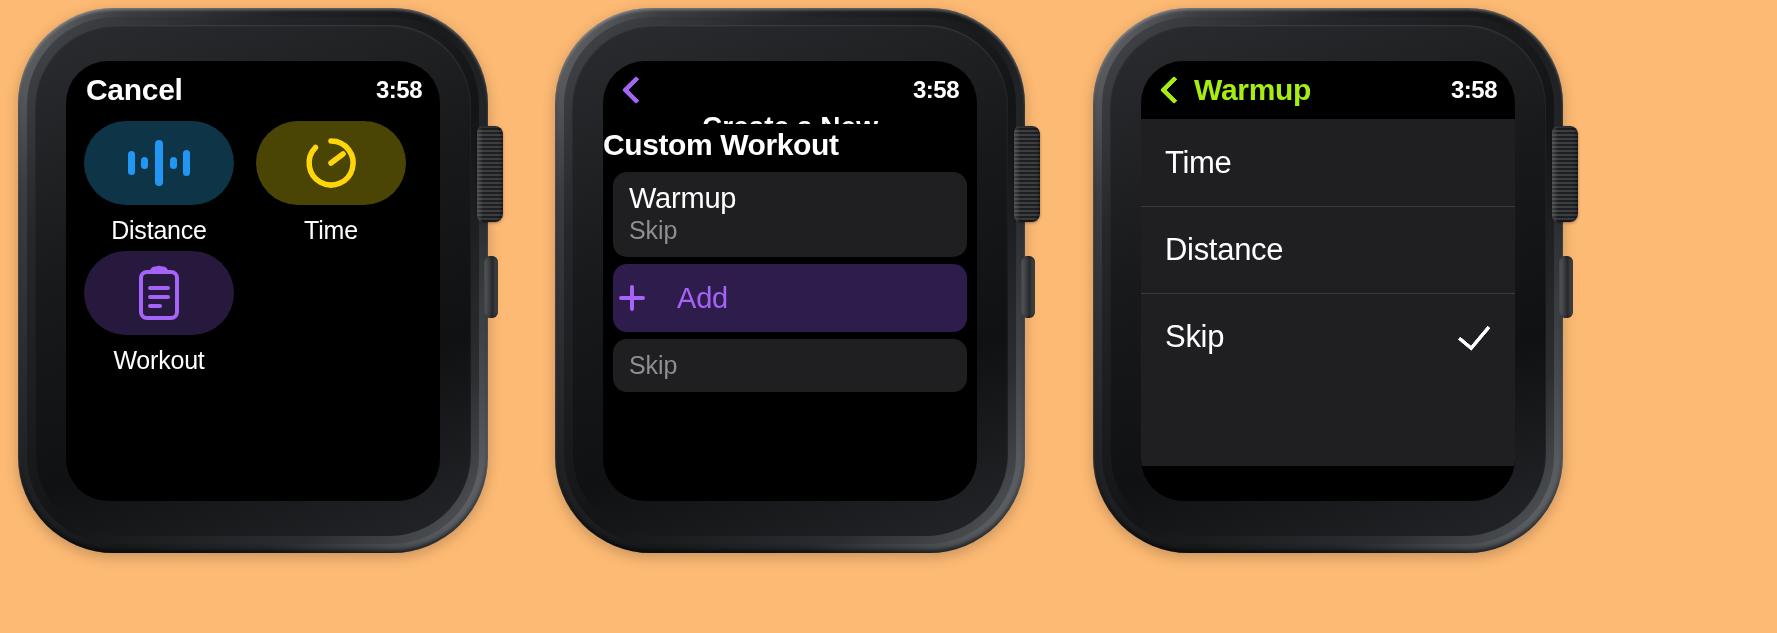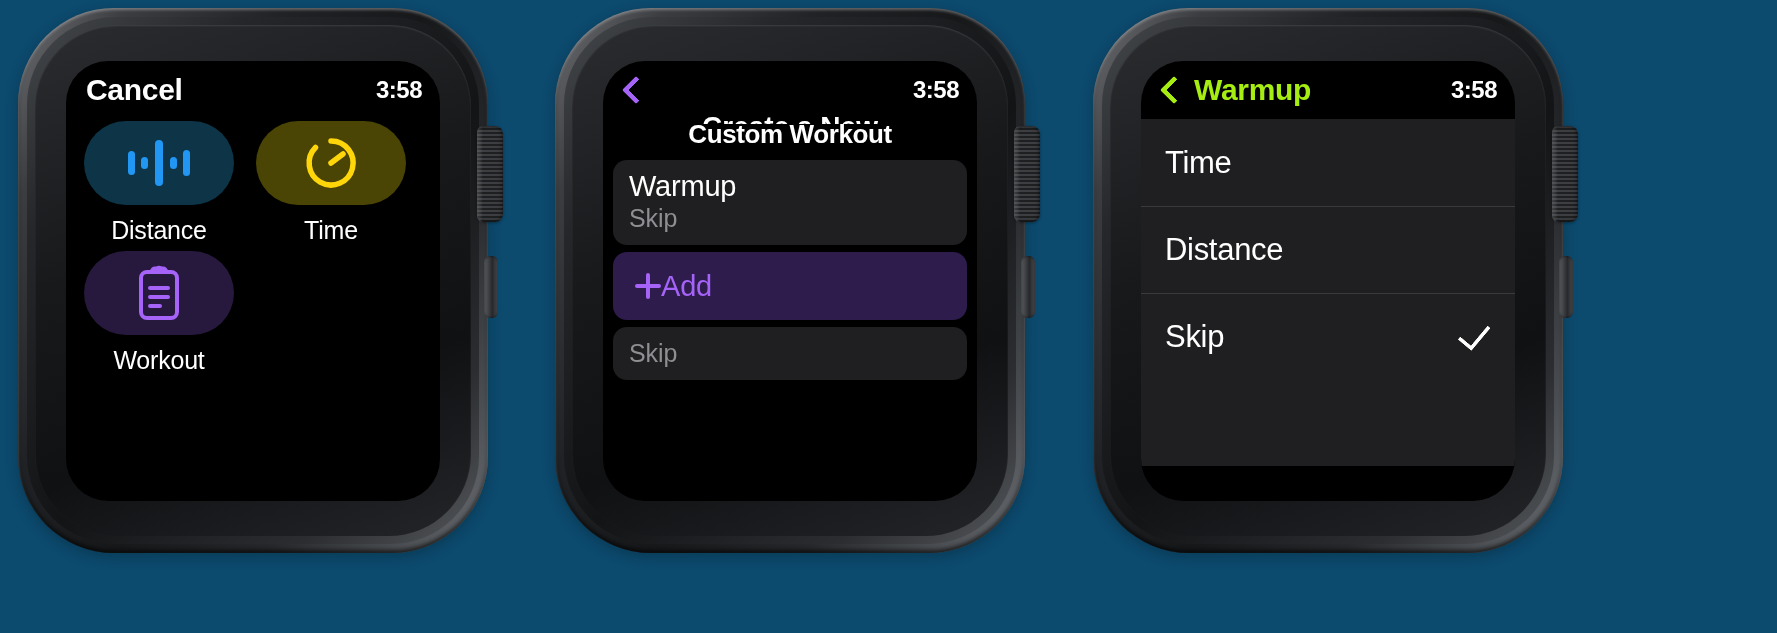--- a/index.html
+++ b/index.html
@@ -9,21 +9,21 @@
     width: 1777px;
     height: 633px;
     overflow: hidden;
     font-family: "Liberation Sans", sans-serif;
   }
 
   .stage {
     position: relative;
     width: 1777px;
     height: 633px;
-    background: #0c4a6e;
+    background: #fdba74;
   }
 
   
   .watch {
     position: absolute;
     top: 8px;
     width: 470px;
     height: 545px;
   }
   .watch-1 { left: 18px; }
@@ -188,23 +188,22 @@
     width: 100%;
     text-align: center;
     font-size: 28px;
     font-weight: bold;
     color: #ffffff;
     height: 13px;
     overflow: hidden;
     line-height: 32px;
   }
   .big-title {
-    margin-top: 0;
-    text-align: center;
-    font-size: 26px;
+    margin-top: 9px;
+    font-size: 30px;
     font-weight: bold;
     color: #ffffff;
     letter-spacing: -0.4px;
   }
   .card-list {
     margin-top: 10px;
     padding: 0 10px;
   }
   .card {
     background: #1f1f21;
@@ -225,21 +224,22 @@
     line-height: 1.2;
     margin-top: 1px;
   }
   .card-add {
     background: #2e1c4d;
     border-radius: 14px;
     margin-bottom: 7px;
     height: 68px;
     display: flex;
     align-items: center;
-    padding-left: 22px;
+    gap: 32px;
+    padding-left: 6px;
     box-sizing: border-box;
   }
   .plus-icon {
     position: relative;
     width: 26px;
     height: 26px;
     flex: none;
   }
   .plus-icon::before, .plus-icon::after {
     content: "";

